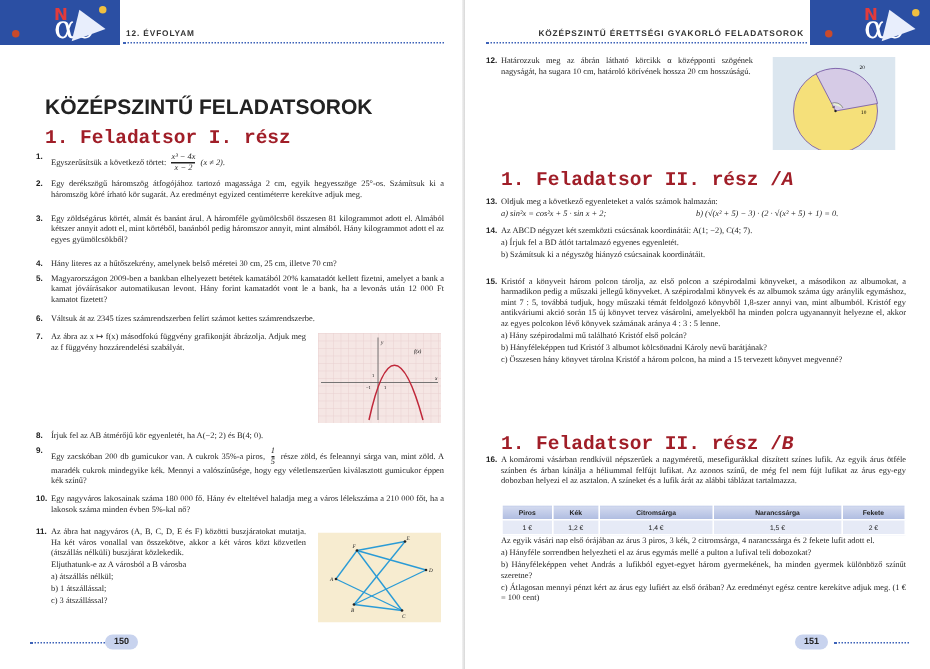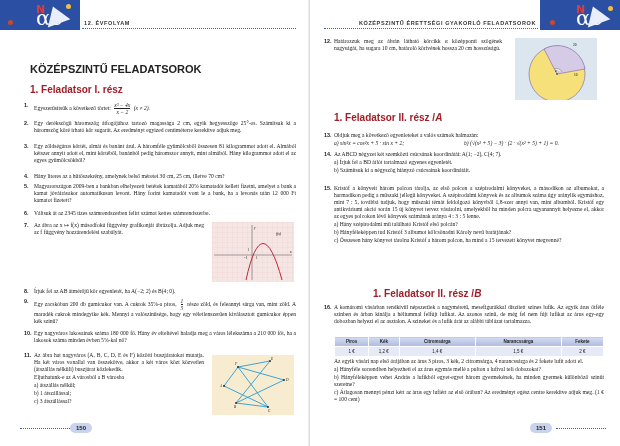--- a/index.html
+++ b/index.html
@@ -18,22 +18,22 @@
   .right .banner { right: 0; }
 
   .running-head { position: absolute; top: 20px; font-family: "Liberation Sans", sans-serif; font-size: 5.5px; font-weight: bold; letter-spacing: 0.6px; color: #333; }
   .left .running-head { left: 84px; }
   .right .running-head { right: 84px; }
   .dotline { position: absolute; top: 28px; height: 0; border-top: 1px dotted #3d62b8; }
   .left .dotline { left: 82px; right: 14px; }
   .right .dotline { left: 14px; right: 82px; }
 
   .h1 { position: absolute; left: 30px; top: 42px; font-family: "Liberation Sans", sans-serif; font-weight: bold; font-size: 12.5px; color: #222; }
-  .h2 { position: absolute; left: 30px; top: 63px; font-family: "Liberation Sans", sans-serif; font-weight: bold; font-size: 11px; color: #222; }
-  .h3 { position: absolute; font-family: Liberation Sans, sans-serif; font-weight: bold; font-size: 10px; color: #a01e28; }
+  .h2 { position: absolute; left: 30px; top: 63px; font-family: "Liberation Sans", sans-serif; font-weight: bold; font-size: 14px; color: #222; }
+  .h3 { position: absolute; font-family: Liberation Mono, monospace; font-weight: bold; font-size: 13px; color: #a01e28; }
   .h3 i { font-style: italic; }
 
   .task { position: absolute; font-size: 5.6px; line-height: 7px; text-align: justify; }
   .task .num { position: absolute; left: -10px; font-family: "Liberation Sans", sans-serif; font-weight: bold; font-size: 5.4px; }
   .task .sub { display: block; margin-top: 1px; }
   .task .sub i { font-style: italic; }
 
   .frac { display: inline-block; vertical-align: middle; text-align: center; font-style: italic; font-size: 5.6px; margin: 0 2px; }
   .frac span { display: block; line-height: 6px; }
   .frac .top { border-bottom: 0.5px solid #222; }
@@ -219,21 +219,21 @@
   </div>
 
   <div class="task" style="left:24px;top:185px;width:270px;">
     <span class="num">15.</span>
     <span>Kristóf a könyveit három polcon tárolja, az első polcon a szépirodalmi könyveket, a másodikon az albumokat, a harmadikon pedig a műszaki jellegű könyveket. A szépirodalmi könyvek és az albumok száma úgy aránylik egymáshoz, mint 7 : 5, továbbá tudjuk, hogy műszaki témát feldolgozó könyvből 1,8-szer annyi van, mint albumból. Kristóf egy antikváriumi akció során 15 új könyvet tervez vásárolni, amelyekből ha minden polcra ugyanannyit helyezne el, akkor az egyes polcokon lévő könyvek számának aránya 4 : 3 : 5 lenne.</span>
     <span class="sub">a) Hány szépirodalmi mű található Kristóf első polcán?</span>
     <span class="sub">b) Hányféleképpen tud Kristóf 3 albumot kölcsönadni Károly nevű barátjának?</span>
     <span class="sub">c) Összesen hány könyvet tárolna Kristóf a három polcon, ha mind a 15 tervezett könyvet megvenné?</span>
   </div>
 
-  <div class="h3" style="left:24px;top:288px;margin-left:39px;"><span>1. Feladatsor  II. rész /</span><i>B</i></div>
+  <div class="h3" style="left:24px;top:288px;"><span>1. Feladatsor  II. rész /</span><i>B</i></div>
 
   <div class="task" style="left:24px;top:304px;width:270px;">
     <span class="num">16.</span>
     <span>A komáromi vásárban rendkívül népszerűek a nagyméretű, mesefigurákkal díszített színes lufik. Az egyik árus ötféle színben és árban kínálja a héliummal felfújt lufikat. Az azonos színű, de még fel nem fújt lufikat az árus egy-egy dobozban helyezi el az asztalon. A színeket és a lufik árát az alábbi táblázat tartalmazza.</span>
   </div>
   <table class="prices" style="left:24px;top:336px;width:270px;">
     <tbody>
         <tr>
       <th>Piros</th>
       <th>Kék</th>

